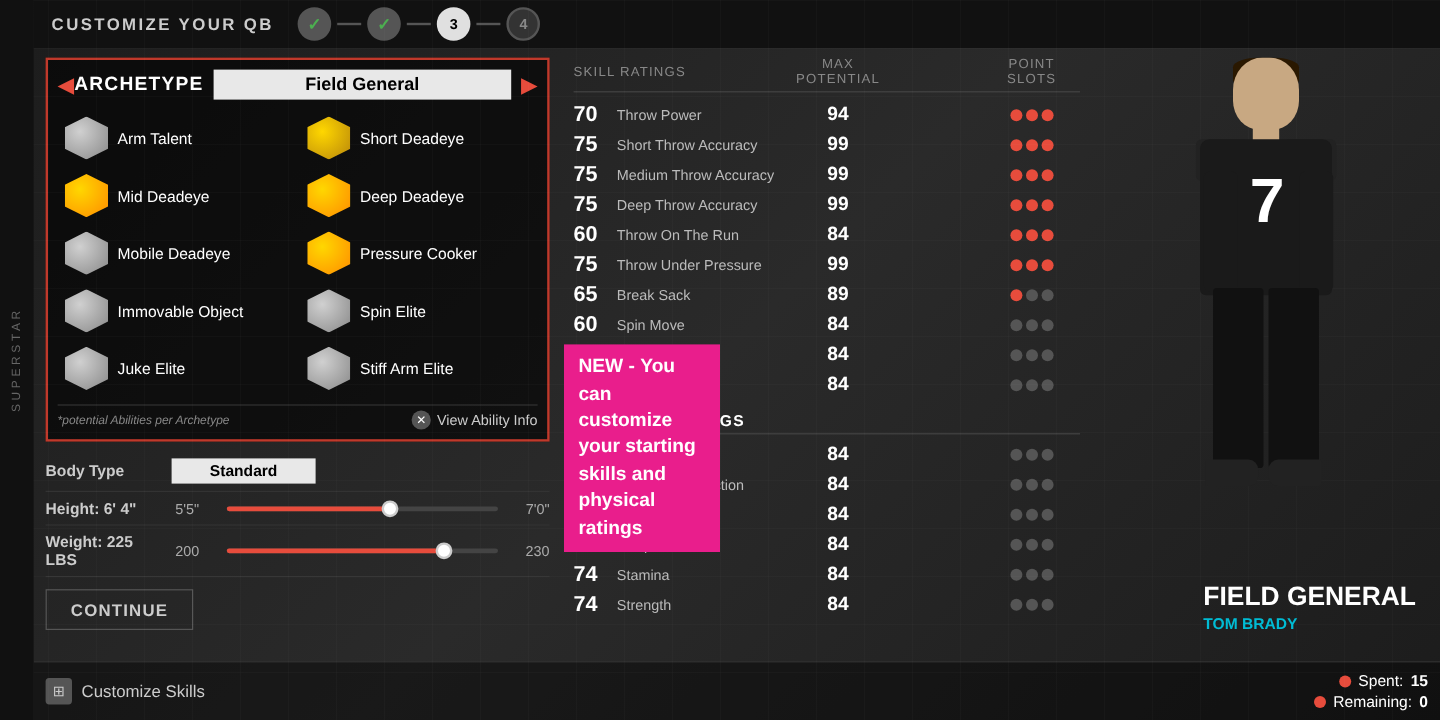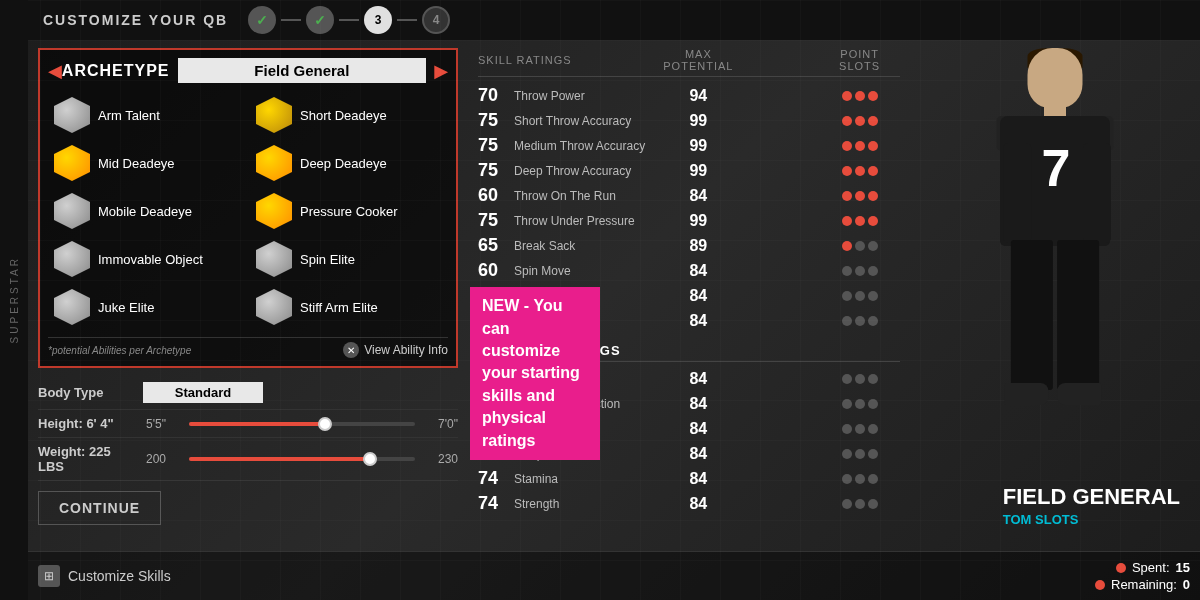--- a/index.html
+++ b/index.html
@@ -1002,21 +1002,21 @@
           <div class="p-arm-l"></div>
           <div class="p-arm-r"></div>
           <div class="p-leg-l"></div>
           <div class="p-leg-r"></div>
           <div class="p-foot-l"></div>
           <div class="p-foot-r"></div>
         </div>
 
         <div class="player-info">
           <div class="player-archetype">Field General</div>
-          <div class="player-name">TOM SLOTS</div>
+          <div class="player-name">TOM BRADY</div>
         </div>
       </div>
     </div>
 
     <div class="bottom-bar">
       <div class="customize-skills-btn">
         <div class="cs-icon">⊞</div>
         <span>Customize Skills</span>
       </div>
 

